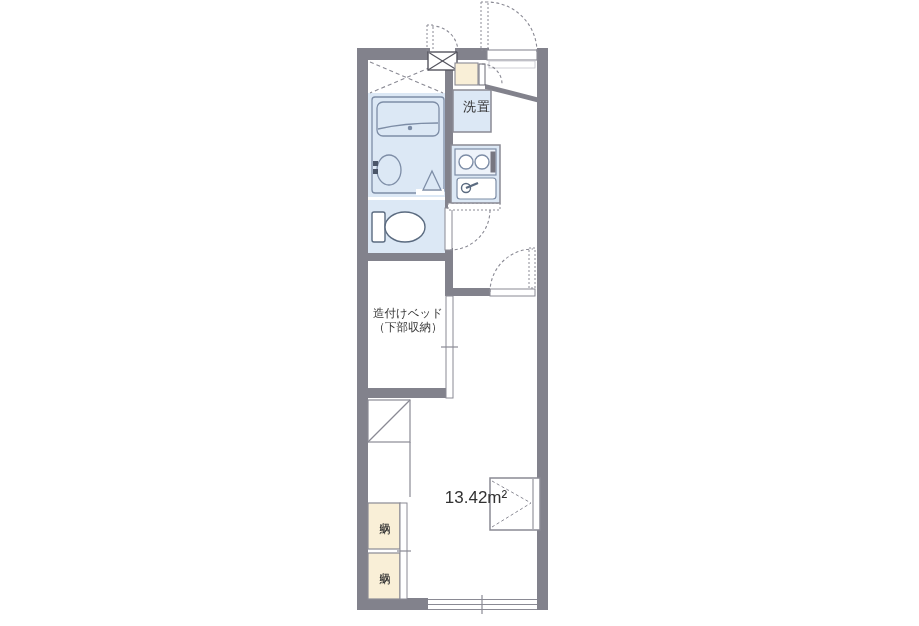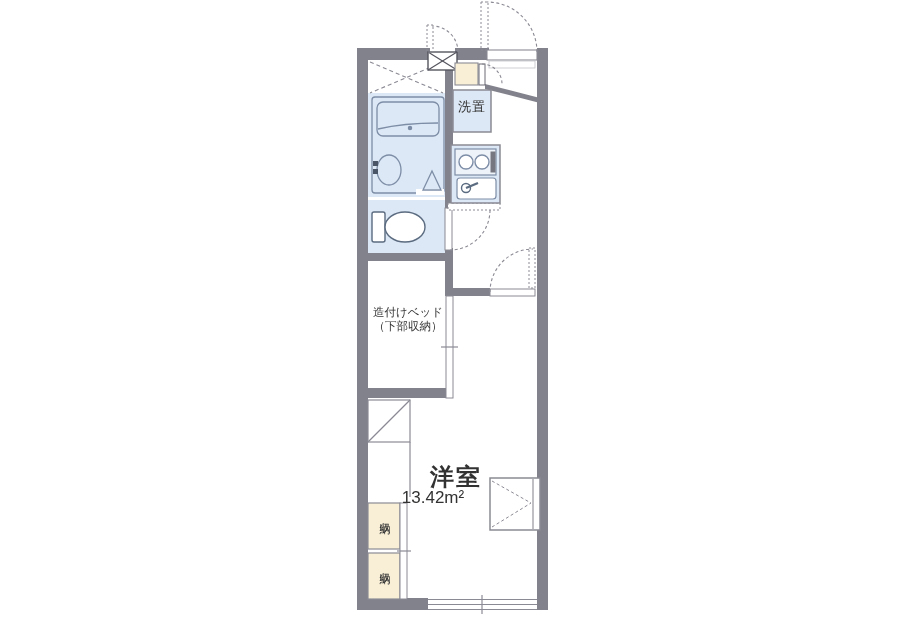--- a/index.html
+++ b/index.html
@@ -2,24 +2,24 @@
 <html><head>
 <meta charset="utf-8">
 <style>
   html,body { margin:0; padding:0; background:#ffffff; }
   .stage {
     position:relative; width:919px; height:626px; background:#ffffff;
     font-family:"Liberation Sans","DejaVu Sans",sans-serif; overflow:hidden;
   }
   .plan-svg { position:absolute; left:0; top:0; }
   .lbl { position:absolute; color:#323232; text-align:center; }
-  .lbl-washer   { left:453px; top:98px;  width:38px; font-size:13px; letter-spacing:1px; }
-  .lbl-bed      { left:348px; top:306px; width:120px; font-size:11.5px; line-height:14px;font-family:Liberation Mono, monospace; }
+  .lbl-washer   { left:453px; top:98px;  width:38px; font-size:13px; letter-spacing:1px;text-align:right; }
+  .lbl-bed      { left:348px; top:306px; width:120px; font-size:11.5px; line-height:14px; }
   .lbl-room     { left:396px; top:461px; width:120px; font-size:24px; font-weight:bold; letter-spacing:2px; }
-  .lbl-area     { left:373px; top:488px; width:120px; font-size:17px; }
+  .lbl-area     { left:416px; top:488px; width:120px; font-size:17px; }
   .lbl-tatami   { left:396px; top:505px; width:120px; font-size:17px; }
   .lbl-storage  { width:14px; font-size:11px; line-height:12px;
                   writing-mode:vertical-rl; text-orientation:upright; letter-spacing:2px; }
   .lbl-storage1 { left:377px; top:513px; }
   .lbl-storage2 { left:377px; top:563px; }
 </style>
 </head>
 <body>
 
 <div class="stage">
@@ -155,18 +155,17 @@
     </g>
   </svg>
 
   <div class="lbl lbl-washer">洗置</div>
 
   <div class="lbl lbl-bed">
     <div>造付けベッド</div>
     <div>（下部収納）</div>
   </div>
 
-  <div class="lbl lbl-room">洋室</div>
   <div class="lbl lbl-area">13.42m²</div>
 
   <div class="lbl lbl-storage lbl-storage1">収納</div>
   <div class="lbl lbl-storage lbl-storage2">収納</div>
 </div>
 
 </body></html>

